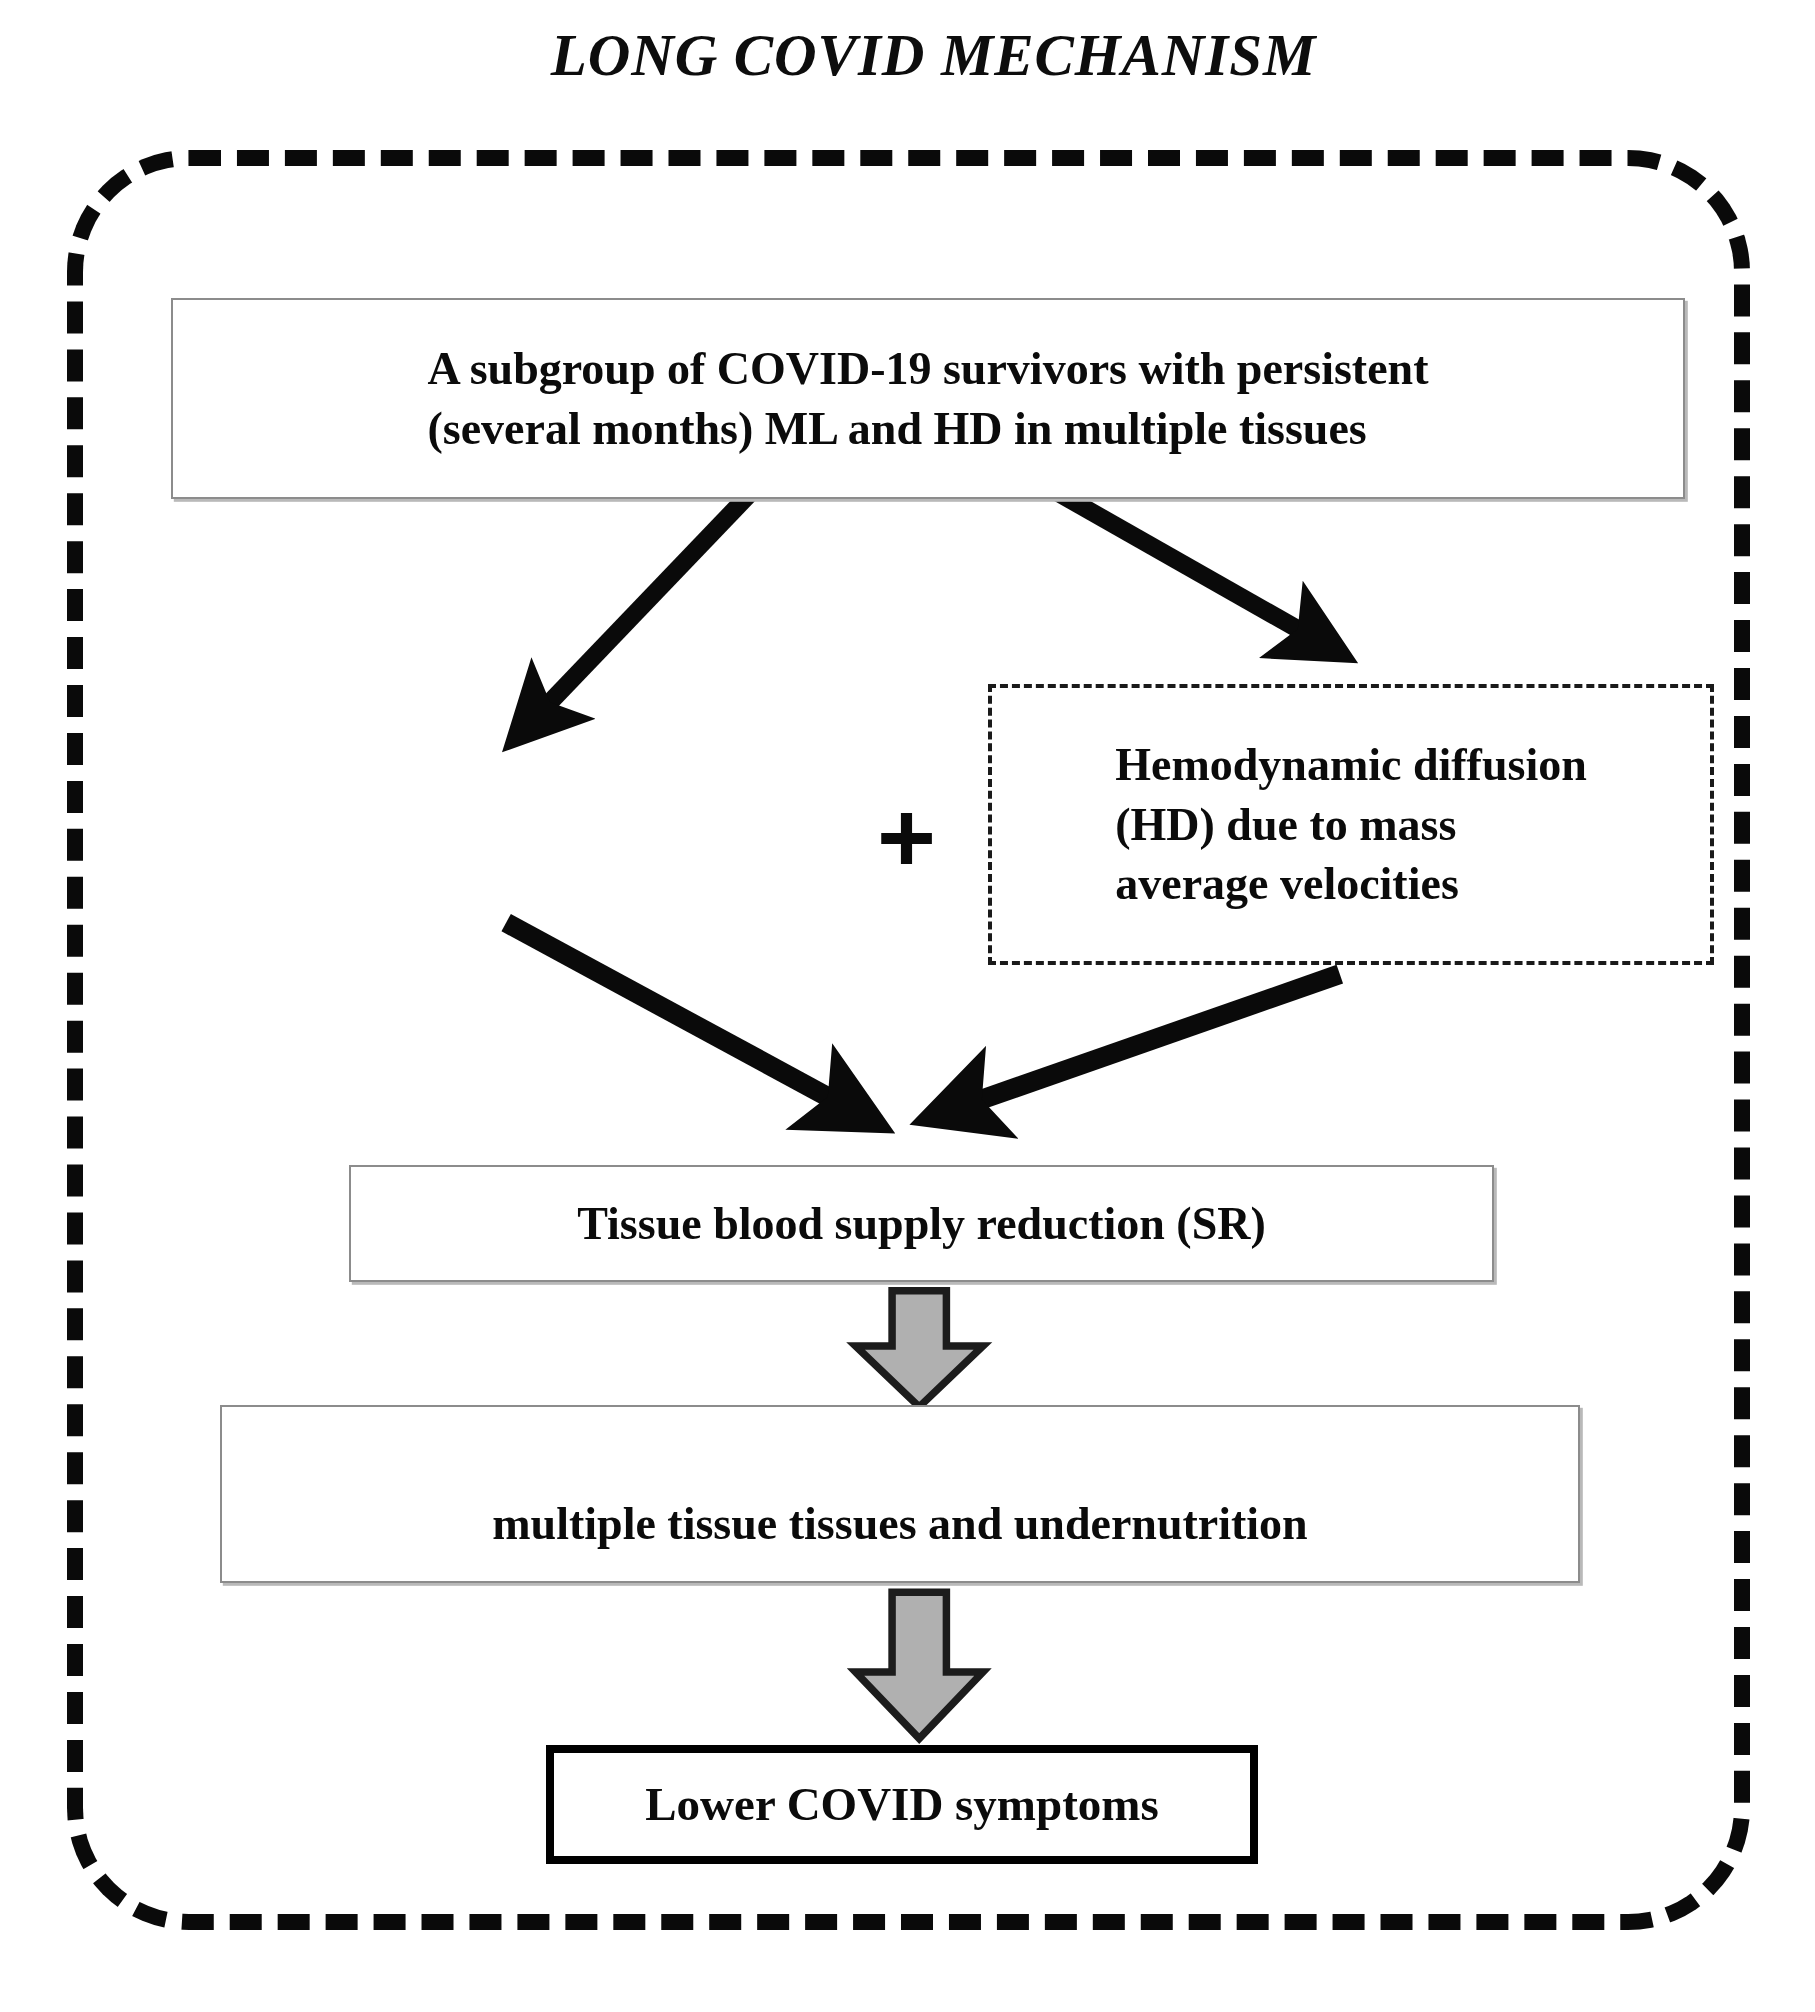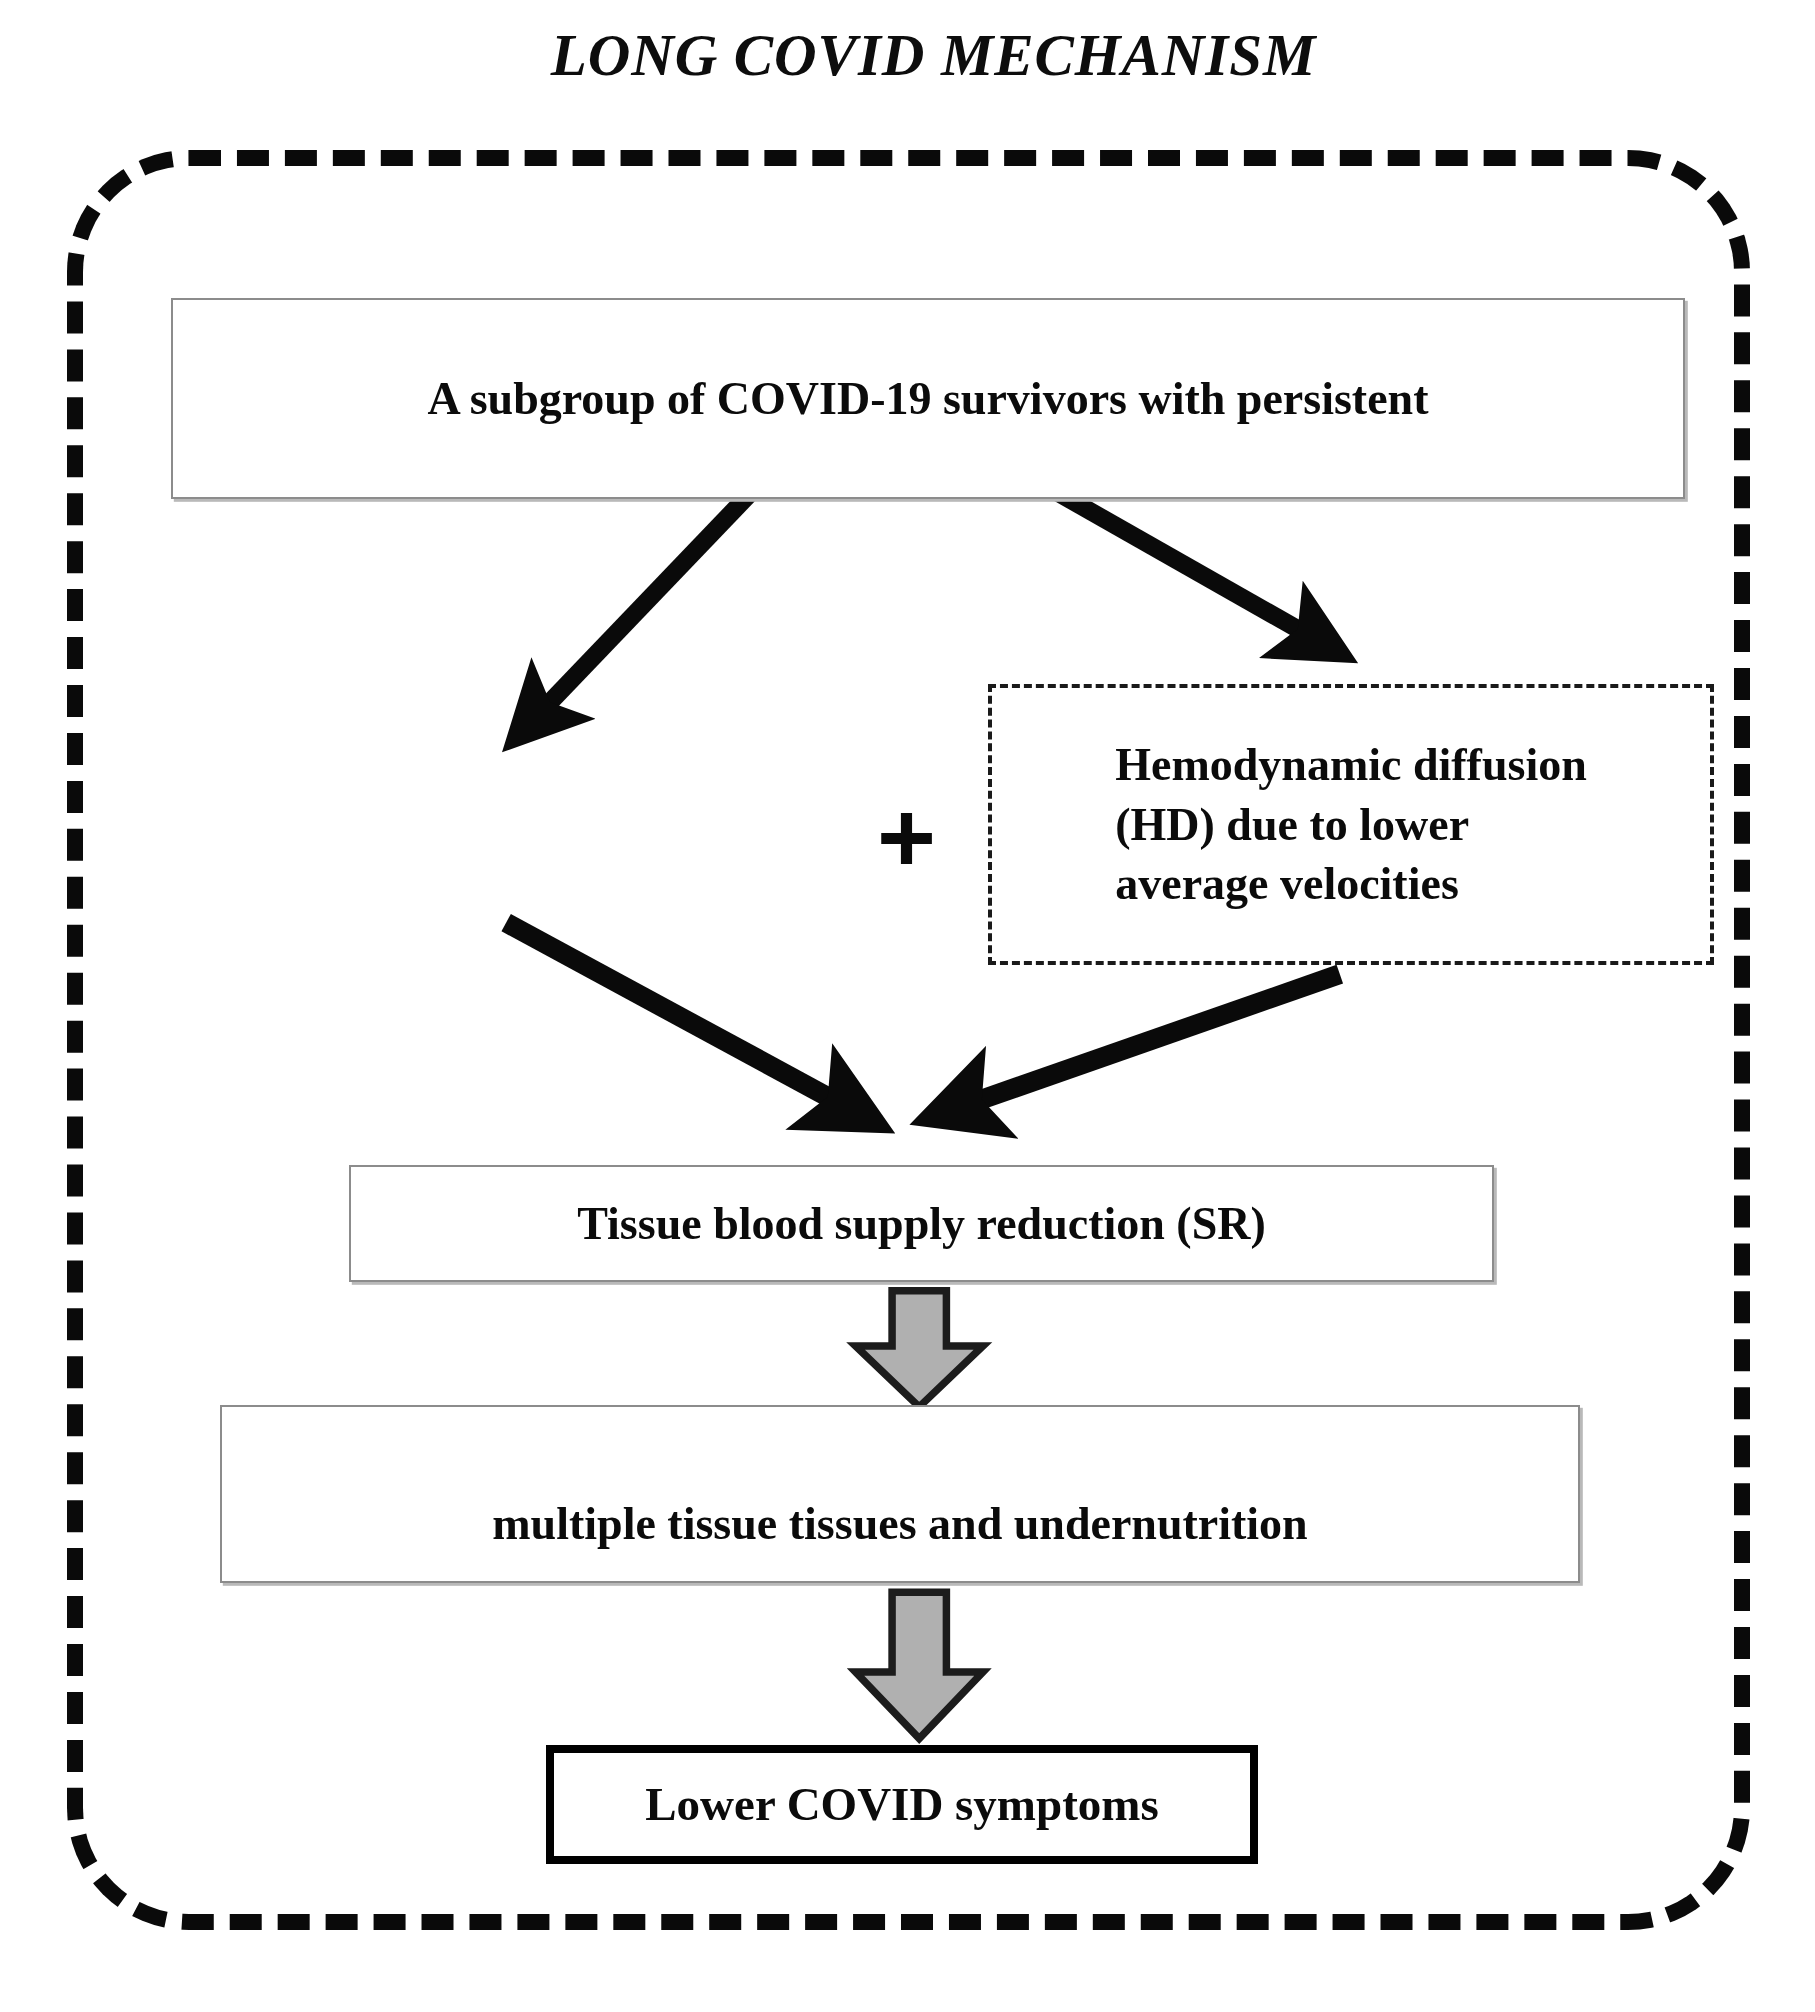--- a/index.html
+++ b/index.html
@@ -167,30 +167,31 @@
     </g>
 
     <g>
       <path d="M952,1700 L1010,1700 L1010,1785 L1049,1785 L981,1856 L913,1785 L952,1785 Z" fill="#b0b0b0" stroke="#1c1c1c" stroke-width="8" stroke-linejoin="miter"></path>
     </g>
   </svg>
 
   <div class="node-box box-solid-thin" id="box-subgroup">
     <span class="txt">
       <span>A subgroup of COVID-19 survivors with persistent</span><br>
+      <span>(several months) ML and HD in multiple tissues</span>
     </span>
   </div>
 
 
   <div id="plus-sign">+</div>
 
   <div class="node-box box-dashed" id="box-hd">
     <span class="txt">
       <span>Hemodynamic diffusion</span><br>
-      <span>(HD) due to lower</span><br>
+      <span>(HD) due to mass</span><br>
       <span>average velocities</span>
     </span>
   </div>
 
   <div class="node-box box-solid-thin" id="box-sr">
     <span class="txt">Tissue blood supply reduction (SR)</span>
   </div>
 
   <div class="node-box box-solid-thin" id="box-diffusion">
     <span class="txt">

